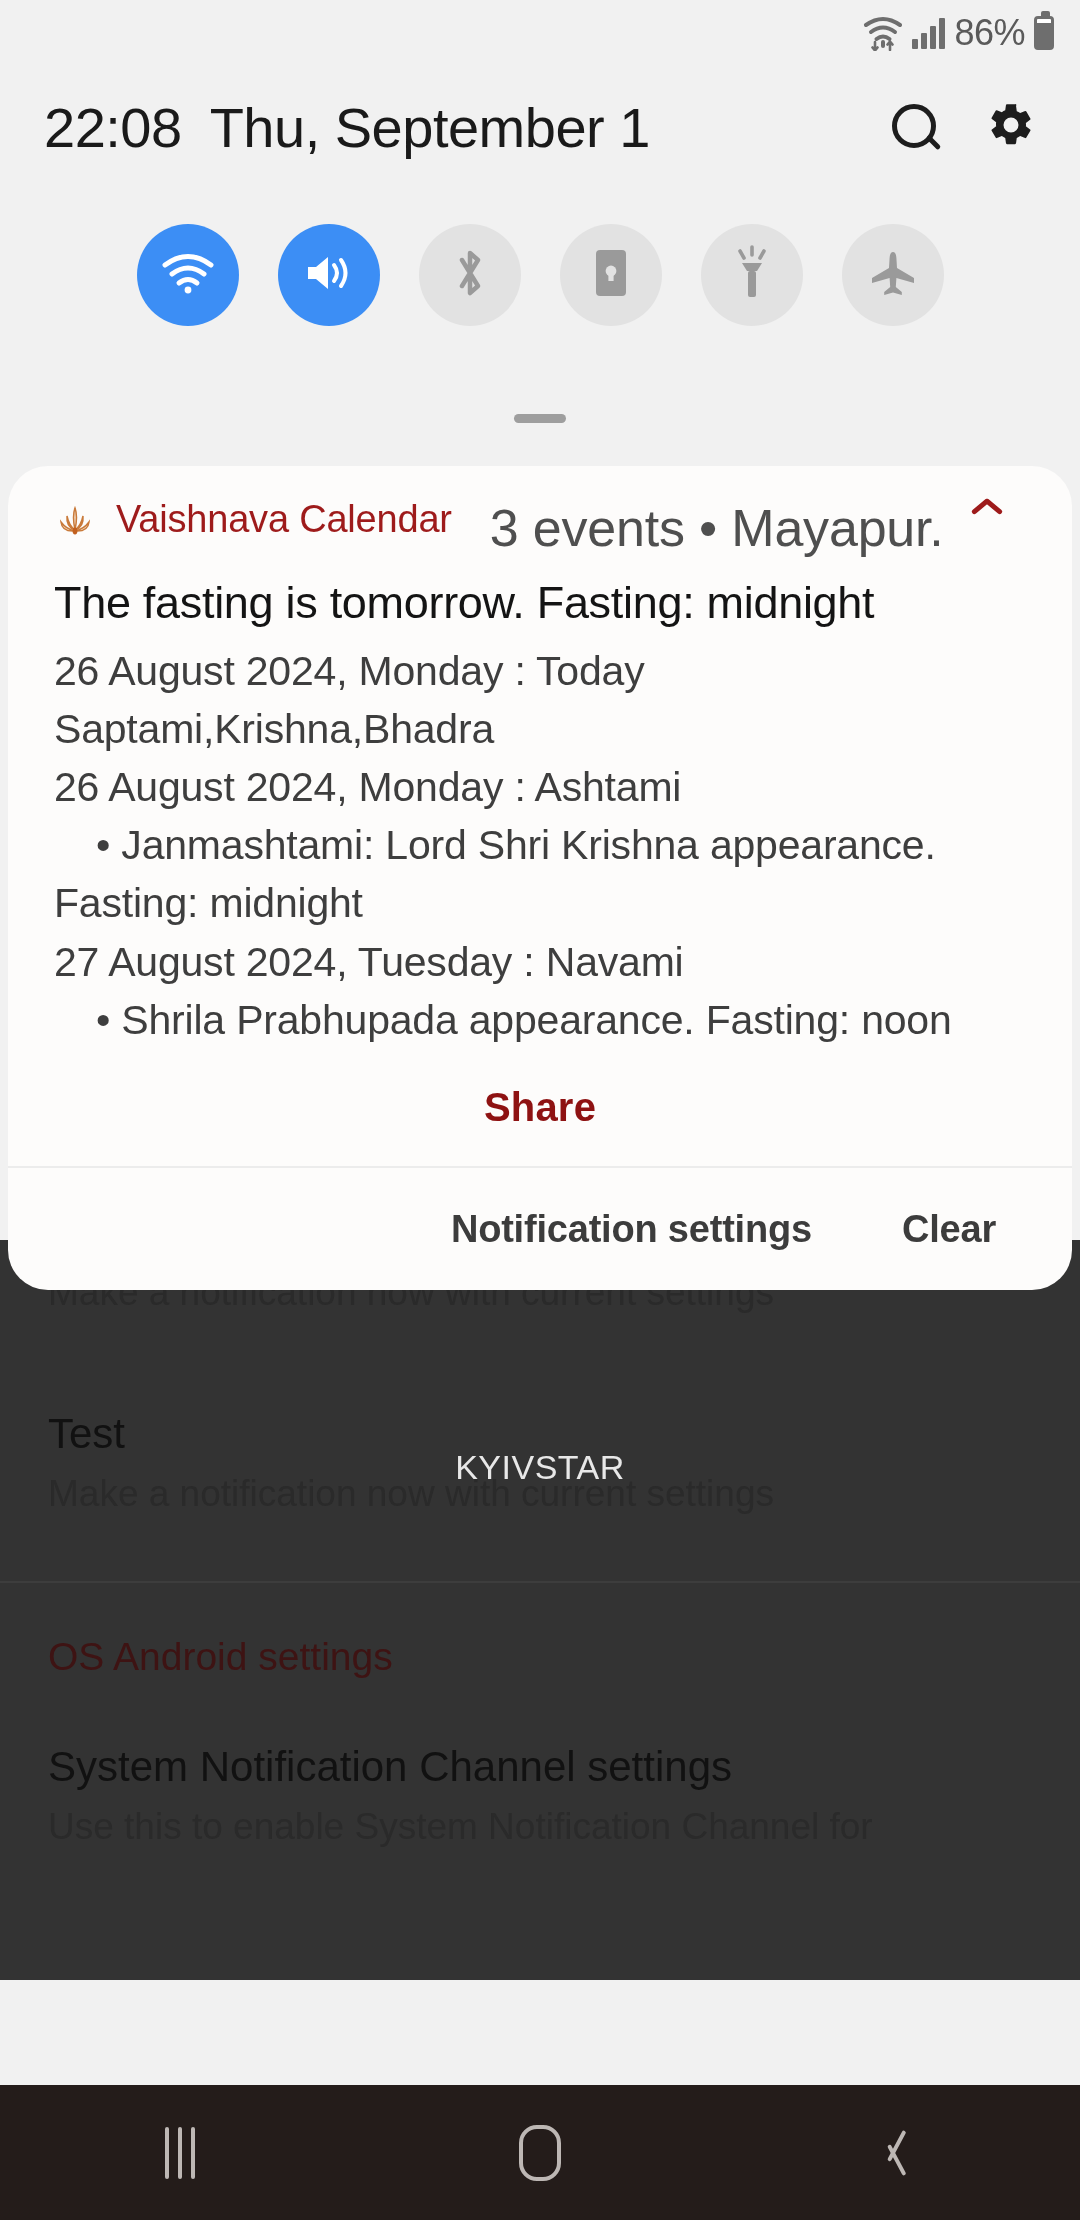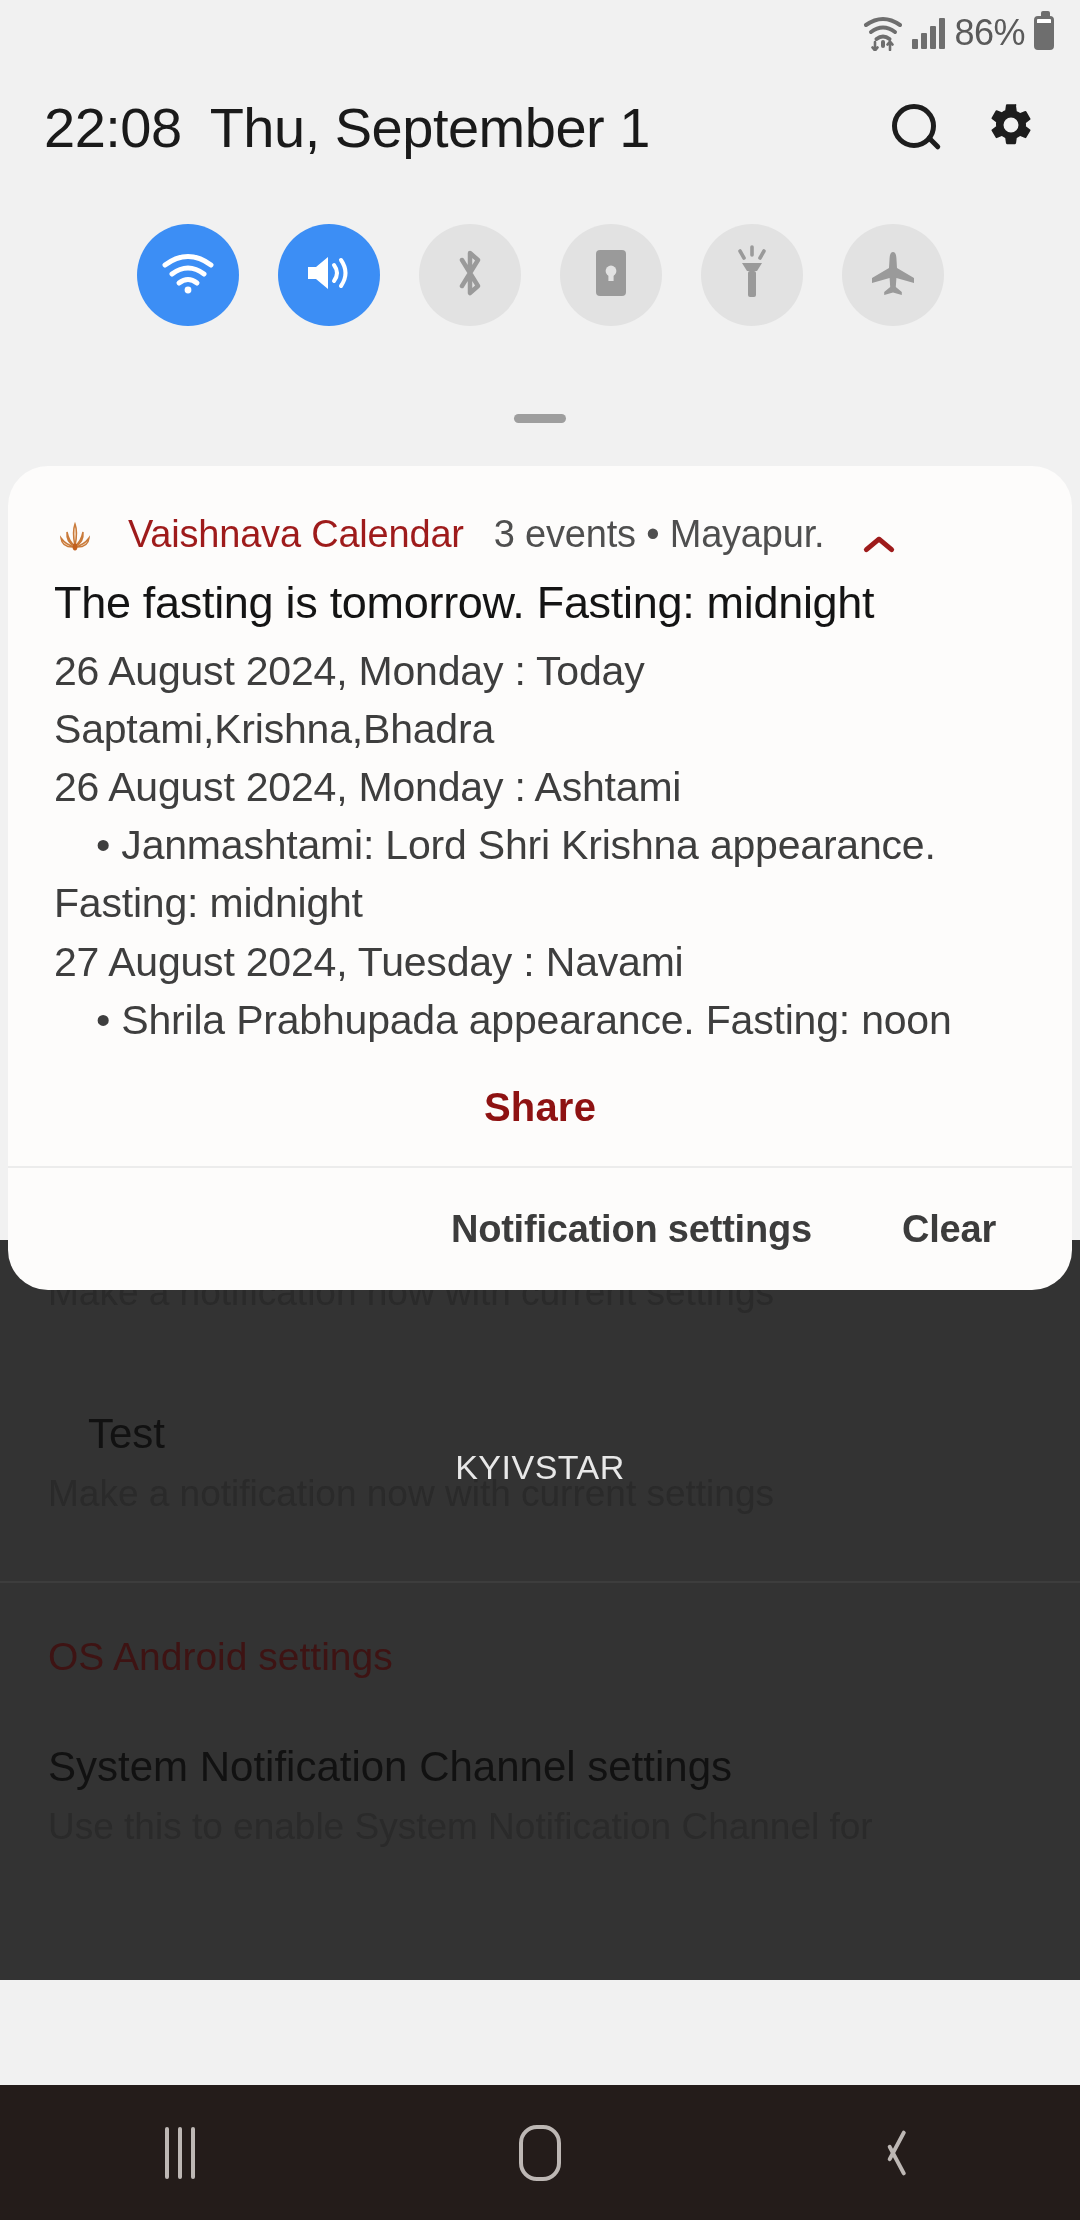--- a/index.html
+++ b/index.html
@@ -151,31 +151,31 @@
   #notif-panel {
     position:absolute; left:8px; top:466px;
     width:1064px;
     background:#fdfcfb;
     border-radius:40px 40px 40px 40px;
     overflow:hidden;
   }
   #notif-body { padding:32px 0 0 0; }
 
   #notif-app-row {
-    display:flex; align-items:flex-end; gap:12px;
+    display:flex; align-items:flex-start; gap:0;
     padding:0 46px; height:58px;
   }
   #app-icon {
     width:42px; height:42px; position:relative; flex:0 0 auto;
   }
   #app-name {
     font-size:38px; color:#9e1b1b; margin-left:20px; letter-spacing:-0.2px;
   }
   #notif-meta {
-    font-size:38px; color:#4f4f4f; margin-left:18px; letter-spacing:-0.2px;
+    font-size:52px; color:#4f4f4f; margin-left:38px; letter-spacing:-0.2px;
   }
   #collapse-chevron {
     margin-left:26px; width:34px; height:20px; position:relative;
   }
   #collapse-chevron::before, #collapse-chevron::after {
     content:""; position:absolute; top:6px;
     width:21px; height:5px; background:#9e1b1b; border-radius:3px;
   }
   #collapse-chevron::before { left:0;  transform:rotate(-40deg); }
   #collapse-chevron::after  { right:0; transform:rotate(40deg); }
@@ -211,21 +211,21 @@
 </style>
 </head>
 <body>
 
 <div id="screen">
 
   <div id="bg-app">
     <div class="bg-row" style="padding-top:30px;">
       <div class="bg-sub">Make a notification now with current settings</div>
     </div>
-    <div class="bg-row" style="padding-top:92px;margin-left:40px;">
+    <div class="bg-row" style="padding-top:92px;">
       <div class="bg-title">Test</div>
     </div>
     <div class="bg-row" style="padding-top:10px;">
       <div class="bg-sub">Make a notification now with current settings</div>
     </div>
     <div class="bg-divider" style="margin-top:64px;"></div>
     <div class="bg-row" style="padding-top:52px;">
       <div class="bg-section-header">OS Android settings</div>
     </div>
     <div class="bg-row" style="padding-top:62px;">

